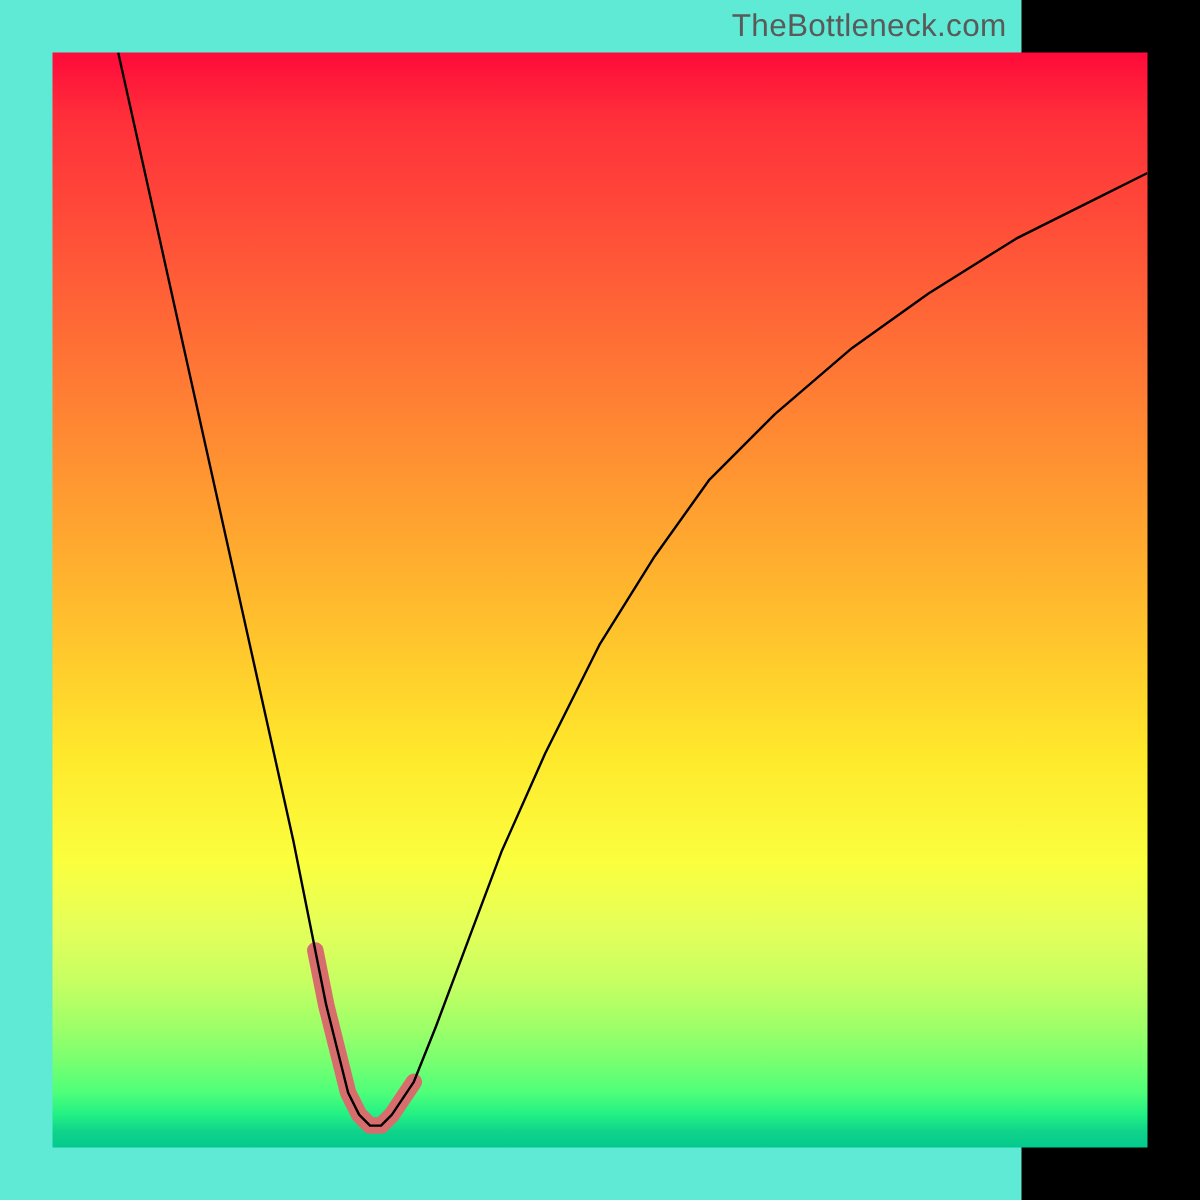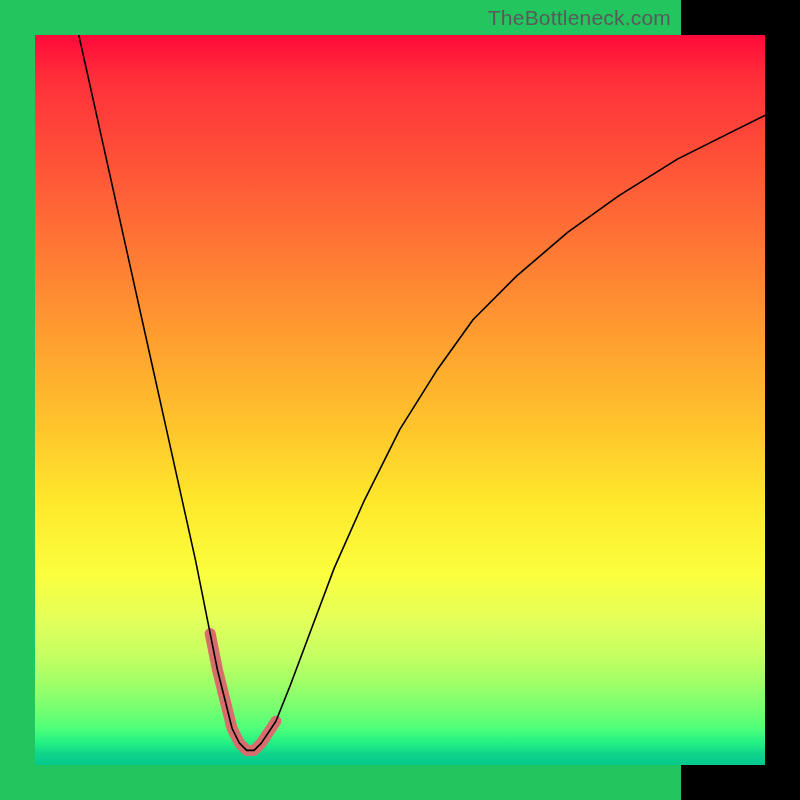--- a/index.html
+++ b/index.html
@@ -10,21 +10,21 @@
     background: #000;
     overflow: hidden;
     font-family: Arial, Helvetica, sans-serif;
   }
   .frame {
     position: absolute;
     left: 0;
     top: 0;
     width: 681px;
     height: 800px;
-    background: #22c55e;
+    background: #5eead4;
   }
   .plot {
     position: absolute;
     left: 35px;
     top: 35px;
     width: 730px;
     height: 730px;
     
     background: linear-gradient(
       to bottom,

